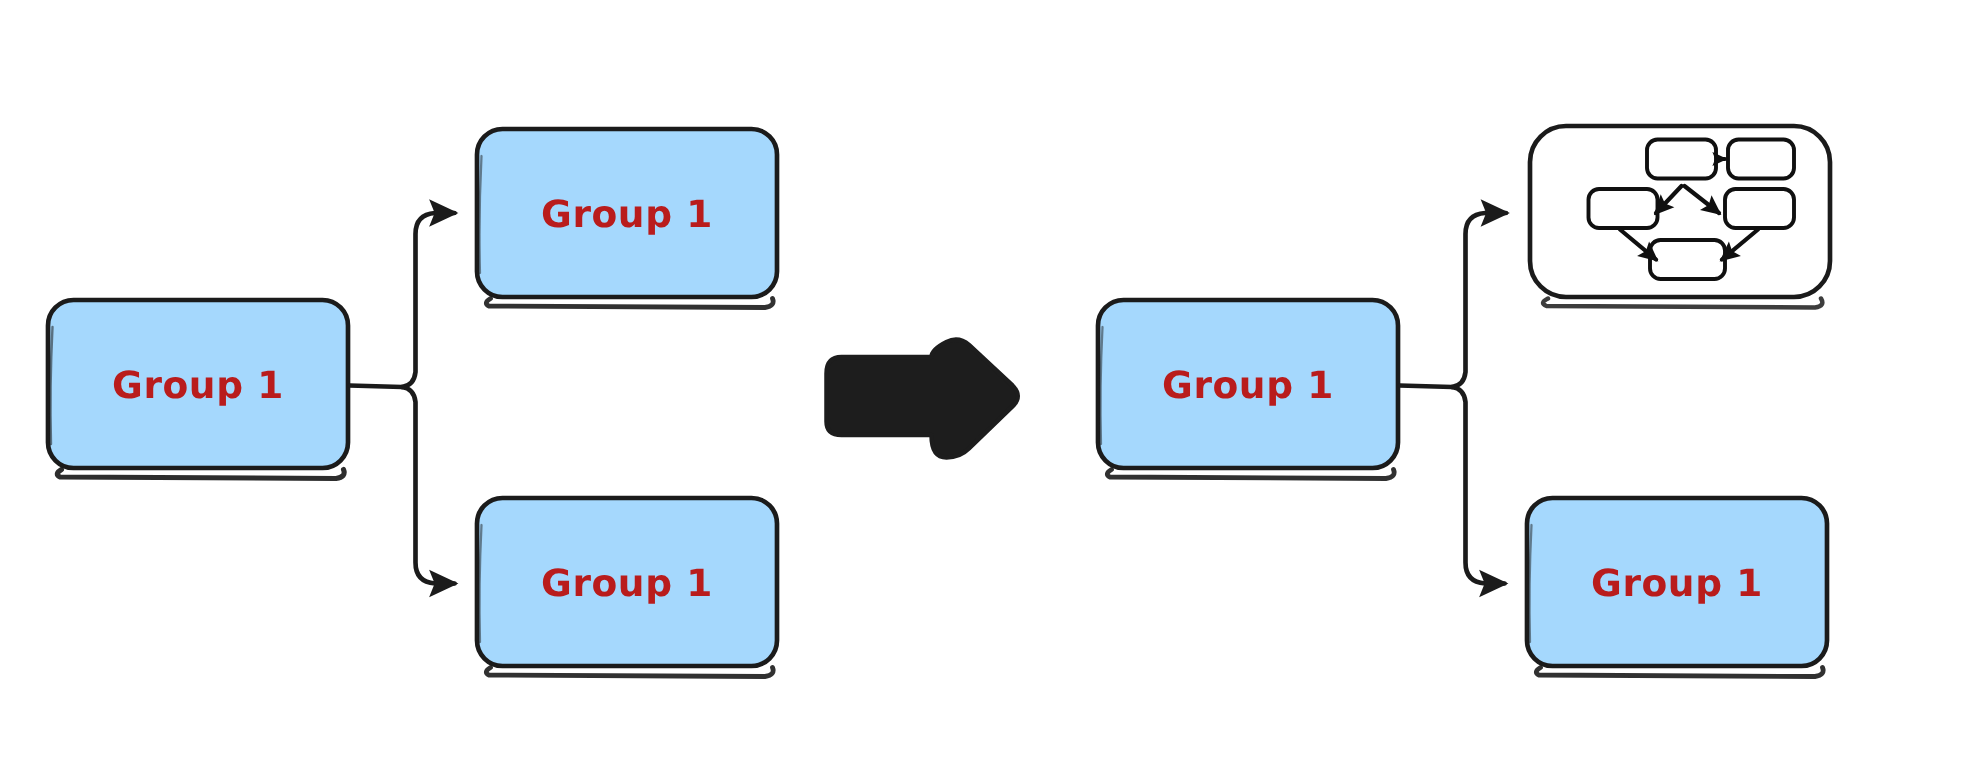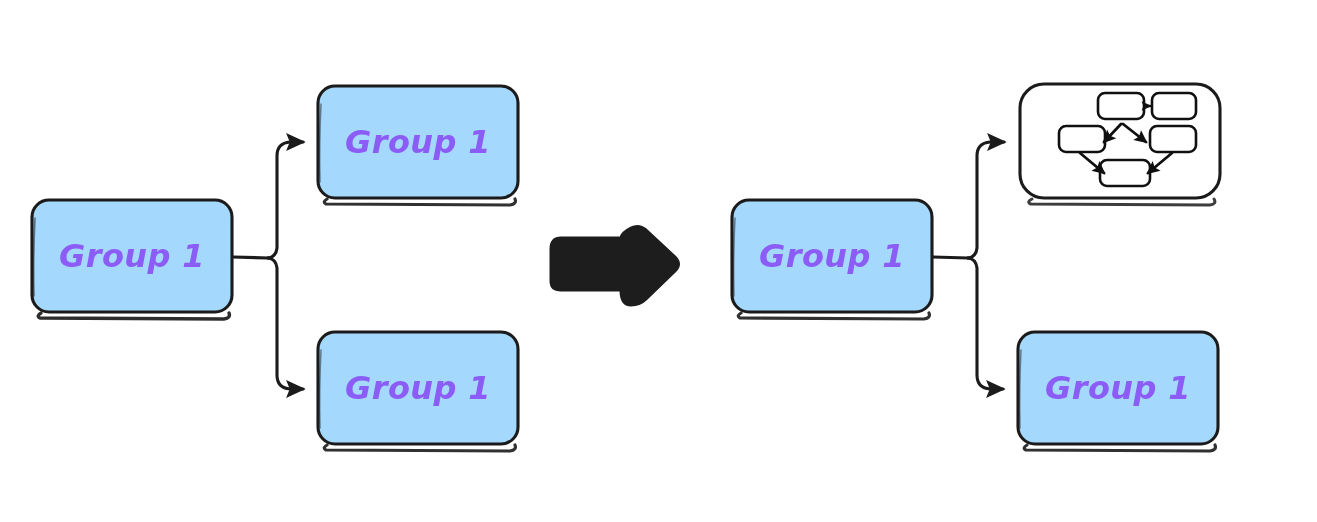--- a/index.html
+++ b/index.html
@@ -23,25 +23,24 @@
     inset: 0;
     width: 1317px;
     height: 522px;
   }
   .node-label {
     position: absolute;
     display: flex;
     align-items: center;
     justify-content: center;
     font-family: "DejaVu Sans", sans-serif;
-    font-size: 32px;
+    font-size: 25px;
     font-weight: 600;
-    font-style: italic;
     letter-spacing: 0.4px;
-    color: #8b5cf6;
+    color: #b91c1c;
     pointer-events: none;
     white-space: nowrap;
   }
 </style>
 </head>
 <body>
 
 <div id="canvas">
 
   <svg id="scene" viewBox="0 0 1317 522" xmlns="http://www.w3.org/2000/svg">

